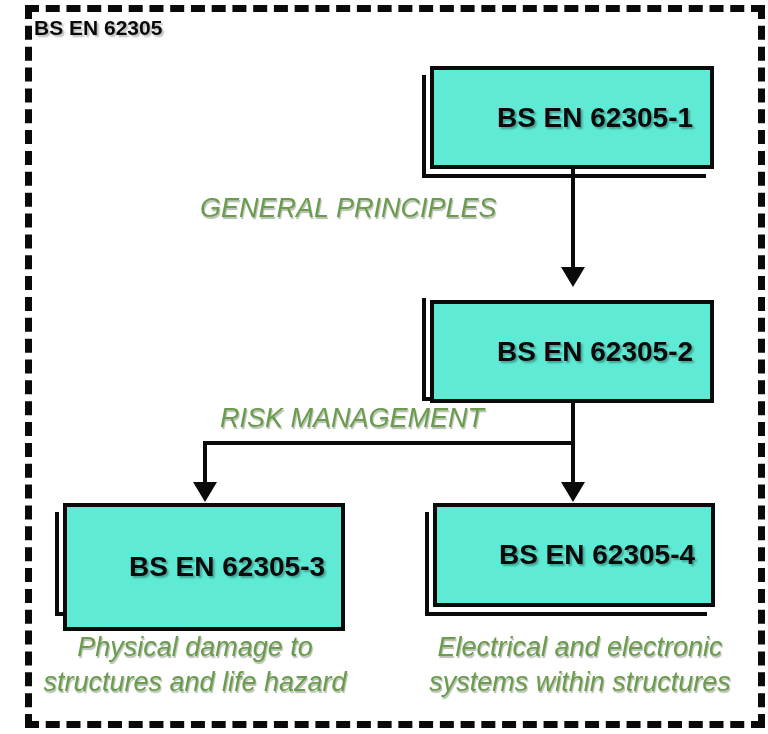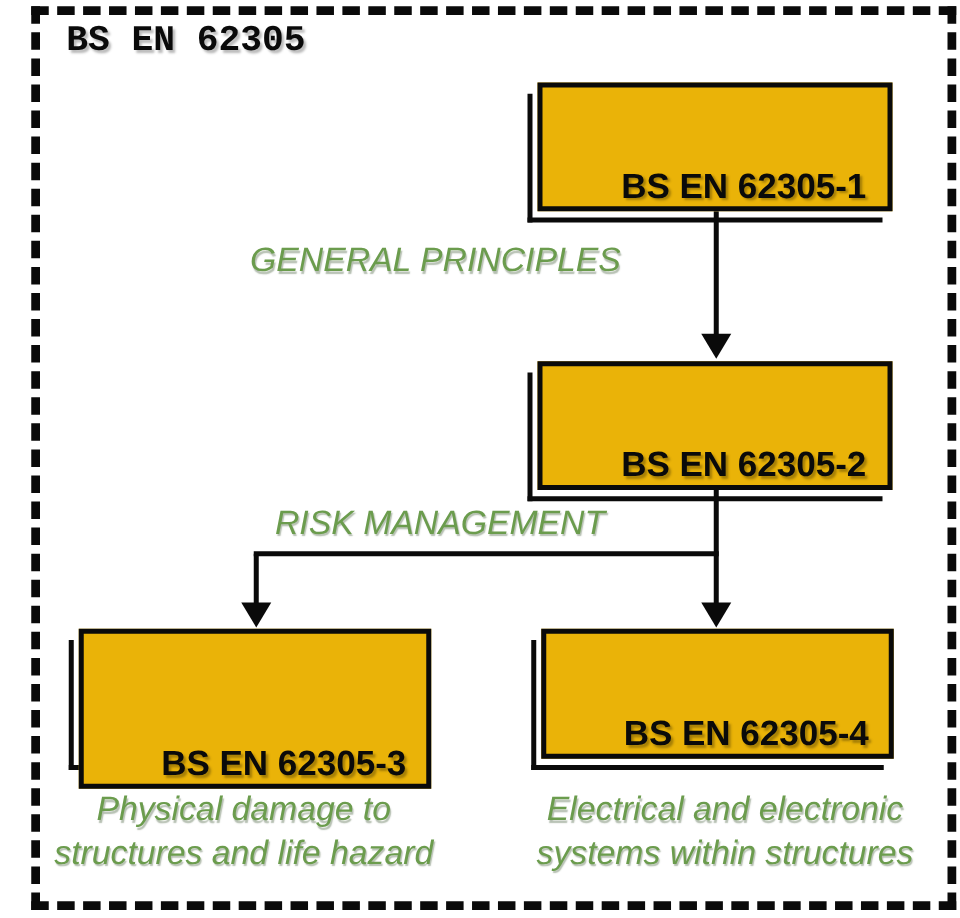--- a/index.html
+++ b/index.html
@@ -5,41 +5,41 @@
   html,body{margin:0;padding:0;background:#ffffff;}
   .canvas{
     position:relative;width:768px;height:734px;background:#ffffff;overflow:hidden;
     font-family:"Liberation Sans",sans-serif;
   }
   .frame{
     position:absolute;left:25px;top:5px;width:740px;height:723px;
     border:7px dashed var(--line-black,#0a0a0a);box-sizing:border-box;z-index:0;
   }
   .title{
-    position:absolute;left:53px;top:16px;
-    font-size:29px;font-weight:bold;color:var(--line-black,#0a0a0a);
-    text-shadow:2px 2px 2px rgba(0,0,0,0.28);white-space:nowrap;z-index:3;font-family:Liberation Mono, monospace;
+    position:absolute;left:34px;top:16px;
+    font-size:21px;font-weight:bold;color:var(--line-black,#0a0a0a);
+    text-shadow:2px 2px 2px rgba(0,0,0,0.28);white-space:nowrap;z-index:3;
   }
   .node{
-    position:absolute;background:#eab308;border:4px solid var(--line-black,#0a0a0a);
-    box-sizing:border-box;display:flex;align-items:flex-end;justify-content:center;
+    position:absolute;background:#5eead4;border:4px solid var(--line-black,#0a0a0a);
+    box-sizing:border-box;display:flex;align-items:center;justify-content:center;
     padding-left:46px;z-index:2;
   }
   .node span{
     font-size:28px;font-weight:bold;color:var(--line-black,#0a0a0a);
     text-shadow:2px 2px 2px rgba(0,0,0,0.3);white-space:nowrap;
   }
   .shadow{
     position:absolute;box-sizing:border-box;z-index:1;
     border-left:4px solid var(--line-black,#0a0a0a);
     border-bottom:4px solid var(--line-black,#0a0a0a);
   }
   .n1{left:430px;top:66px;width:284px;height:103px;}
   .s1{left:422px;top:75px;width:284px;height:103px;}
-  .n2{left:430px;top:289px;width:284px;height:103px;}
+  .n2{left:430px;top:300px;width:284px;height:103px;}
   .s2{left:422px;top:298px;width:284px;height:103px;}
   .n3{left:63px;top:503px;width:282px;height:128px;}
   .s3{left:55px;top:512px;width:282px;height:104px;}
   .n4{left:433px;top:503px;width:282px;height:104px;}
   .s4{left:425px;top:512px;width:282px;height:104px;}
   .line{position:absolute;background:var(--line-black,#0a0a0a);z-index:1;}
   .vline1{left:571px;top:169px;width:4px;height:100px;}
   .vline2{left:571px;top:392px;width:4px;height:91px;}
   .hline {left:203px;top:441px;width:372px;height:4px;}
   .vline3{left:203px;top:443px;width:4px;height:40px;}

